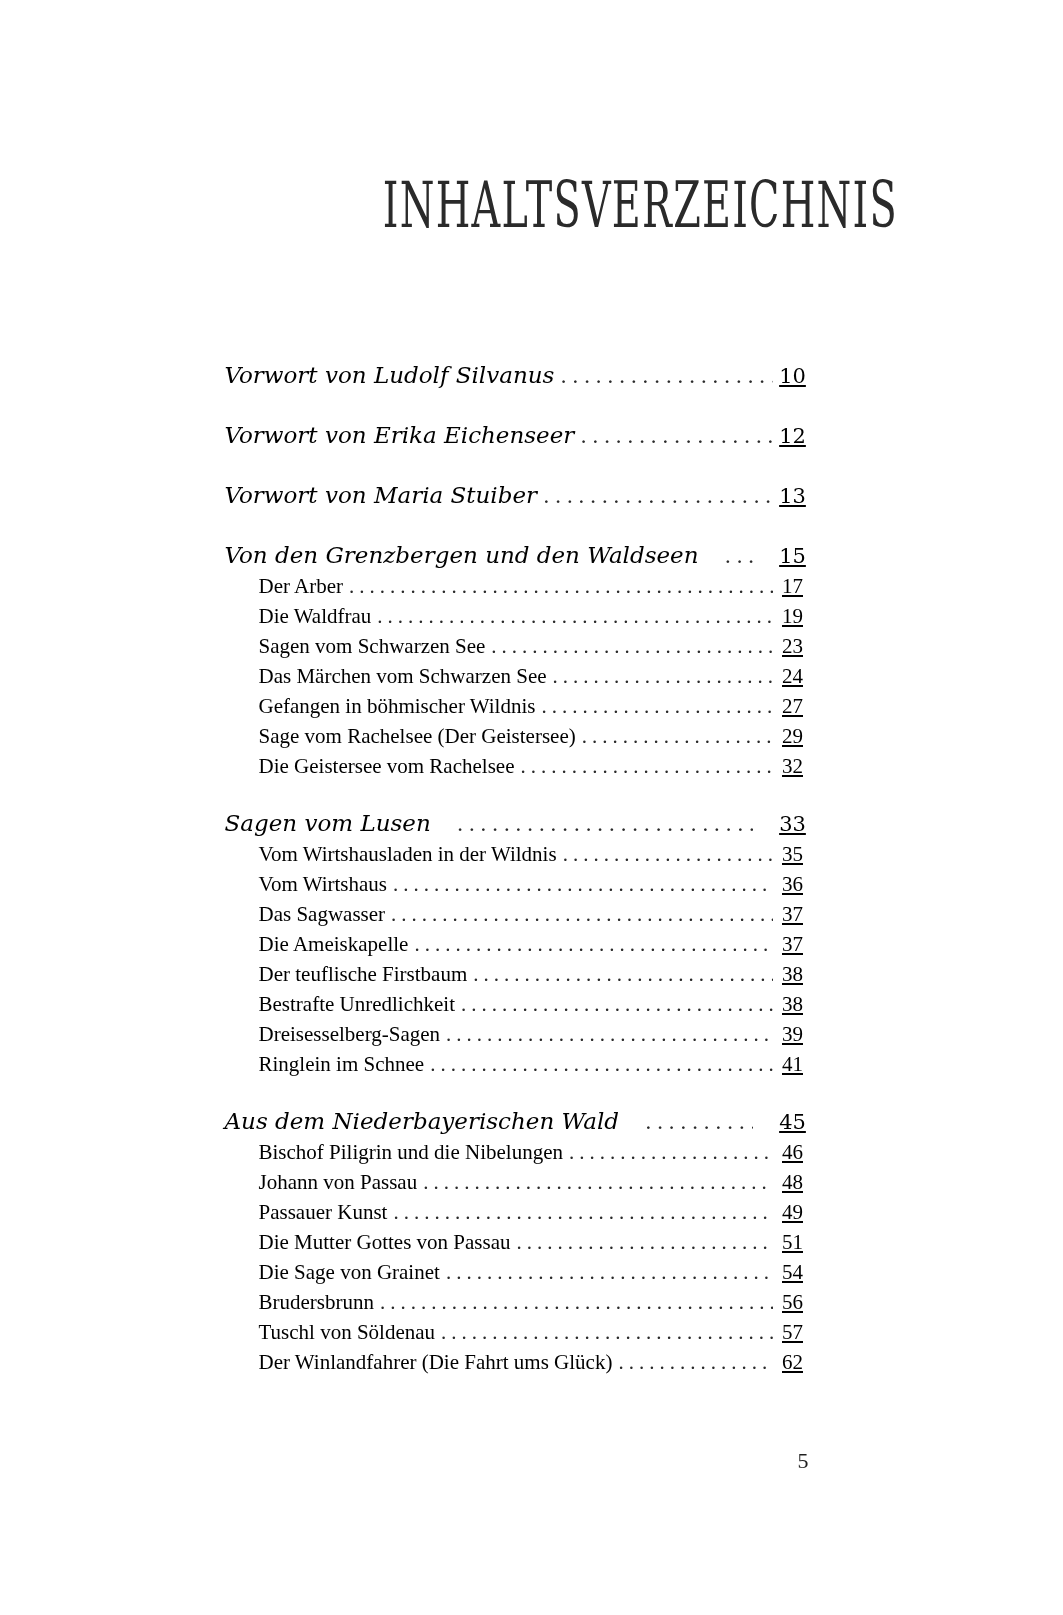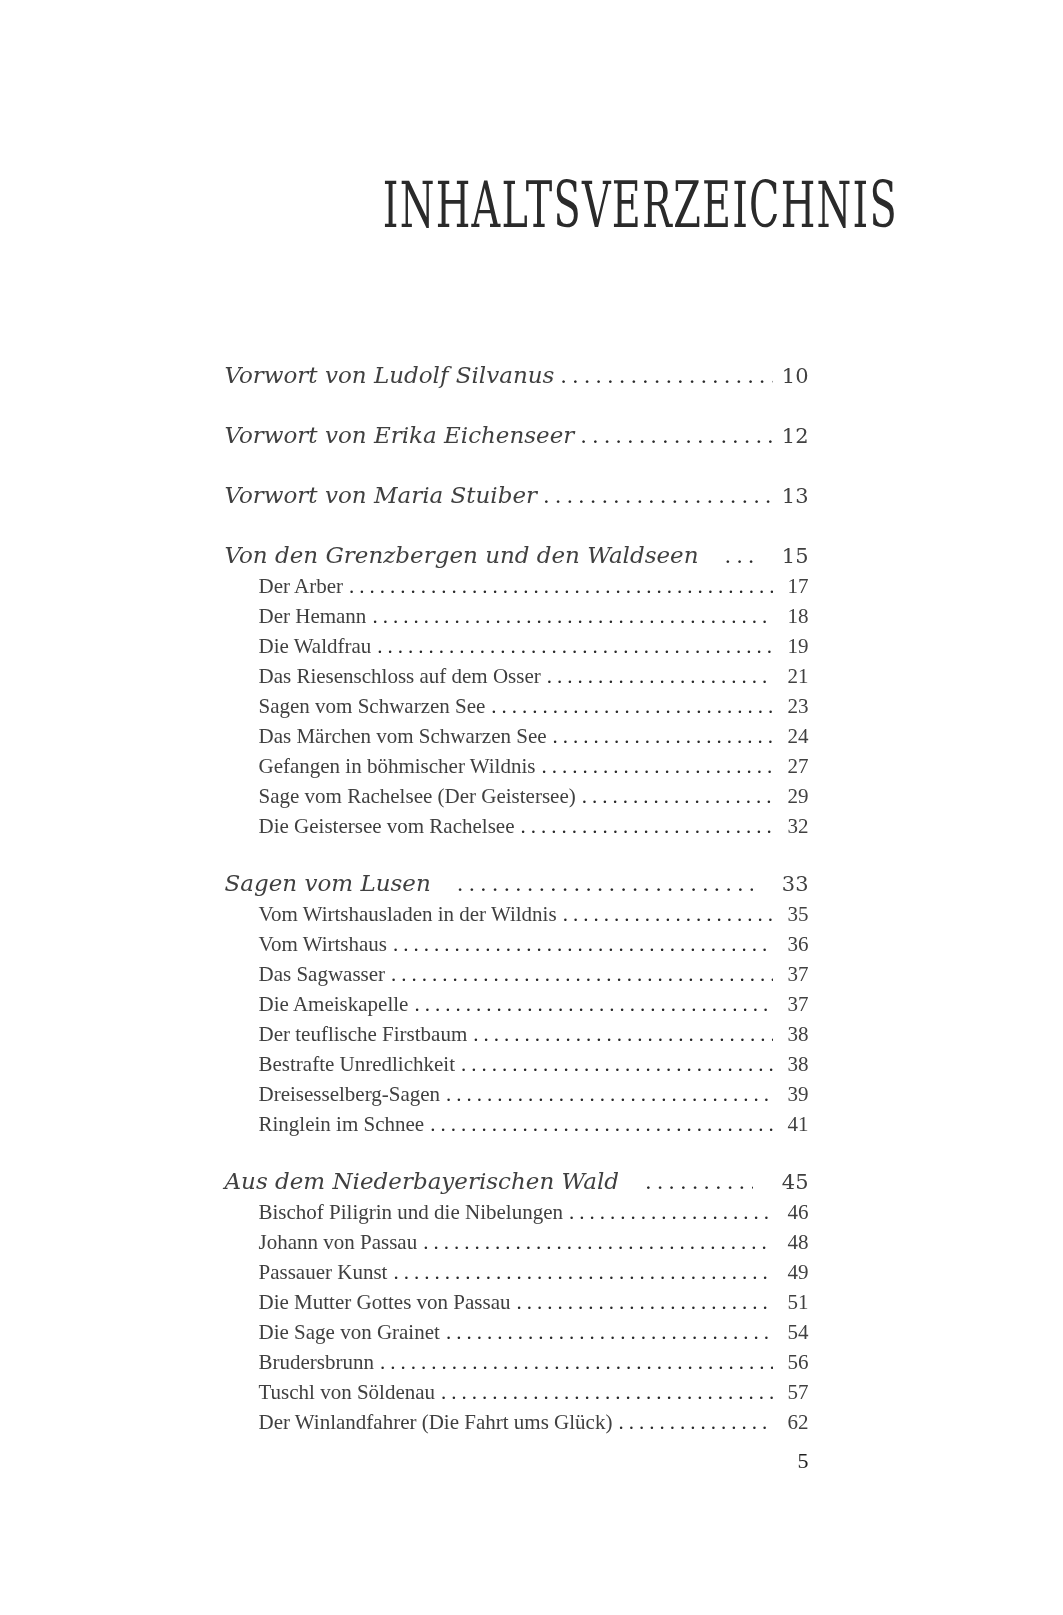--- a/index.html
+++ b/index.html
@@ -36,21 +36,21 @@
     white-space: nowrap;
   }
   .toc {
     width: 100%;
   }
   .row {
     display: flex;
     align-items: baseline;
     font-size: 21px;
     line-height: 30px;
-    color: #404040;
+    color: #000000;
   }
   .row.preface {
     font-style: italic;
     font-size: 23px;
     margin-bottom: 29px;
     font-family: "DejaVu Serif", serif;
   }
   .row.section {
     font-style: italic;
     font-size: 23px;
@@ -75,21 +75,22 @@
   }
   .dots::after {
     content: "..................................................................................................................................................................................";
     letter-spacing: 5px;
   }
   .pagenum {
     white-space: nowrap;
     font-style: normal;
     font-size: 21px;
     min-width: 32px;
-    text-align: right;
+    text-align: center;
+    text-decoration: underline;
   }
   .footer {
     position: absolute;
     top: 1438px;
     right: 148px;
     font-size: 22px;
     color: #1e1e1e;
   }
 </style>
 </head>
@@ -124,37 +125,27 @@
     <span class="dots"></span>
     <span class="pagenum">15</span>
   </div>
 
   <div class="row item">
     <span class="label">Der Arber</span>
     <span class="dots"></span>
     <span class="pagenum">17</span>
   </div>
 
-  <div class="row item">
-    <span class="label">Der Hemann</span>
-    <span class="dots"></span>
-    <span class="pagenum">18</span>
-  </div>
 
   <div class="row item">
     <span class="label">Die Waldfrau</span>
     <span class="dots"></span>
     <span class="pagenum">19</span>
   </div>
 
-  <div class="row item">
-    <span class="label">Das Riesenschloss auf dem Osser</span>
-    <span class="dots"></span>
-    <span class="pagenum">21</span>
-  </div>
 
   <div class="row item">
     <span class="label">Sagen vom Schwarzen See</span>
     <span class="dots"></span>
     <span class="pagenum">23</span>
   </div>
 
   <div class="row item">
     <span class="label">Das Märchen vom Schwarzen See</span>
     <span class="dots"></span>

